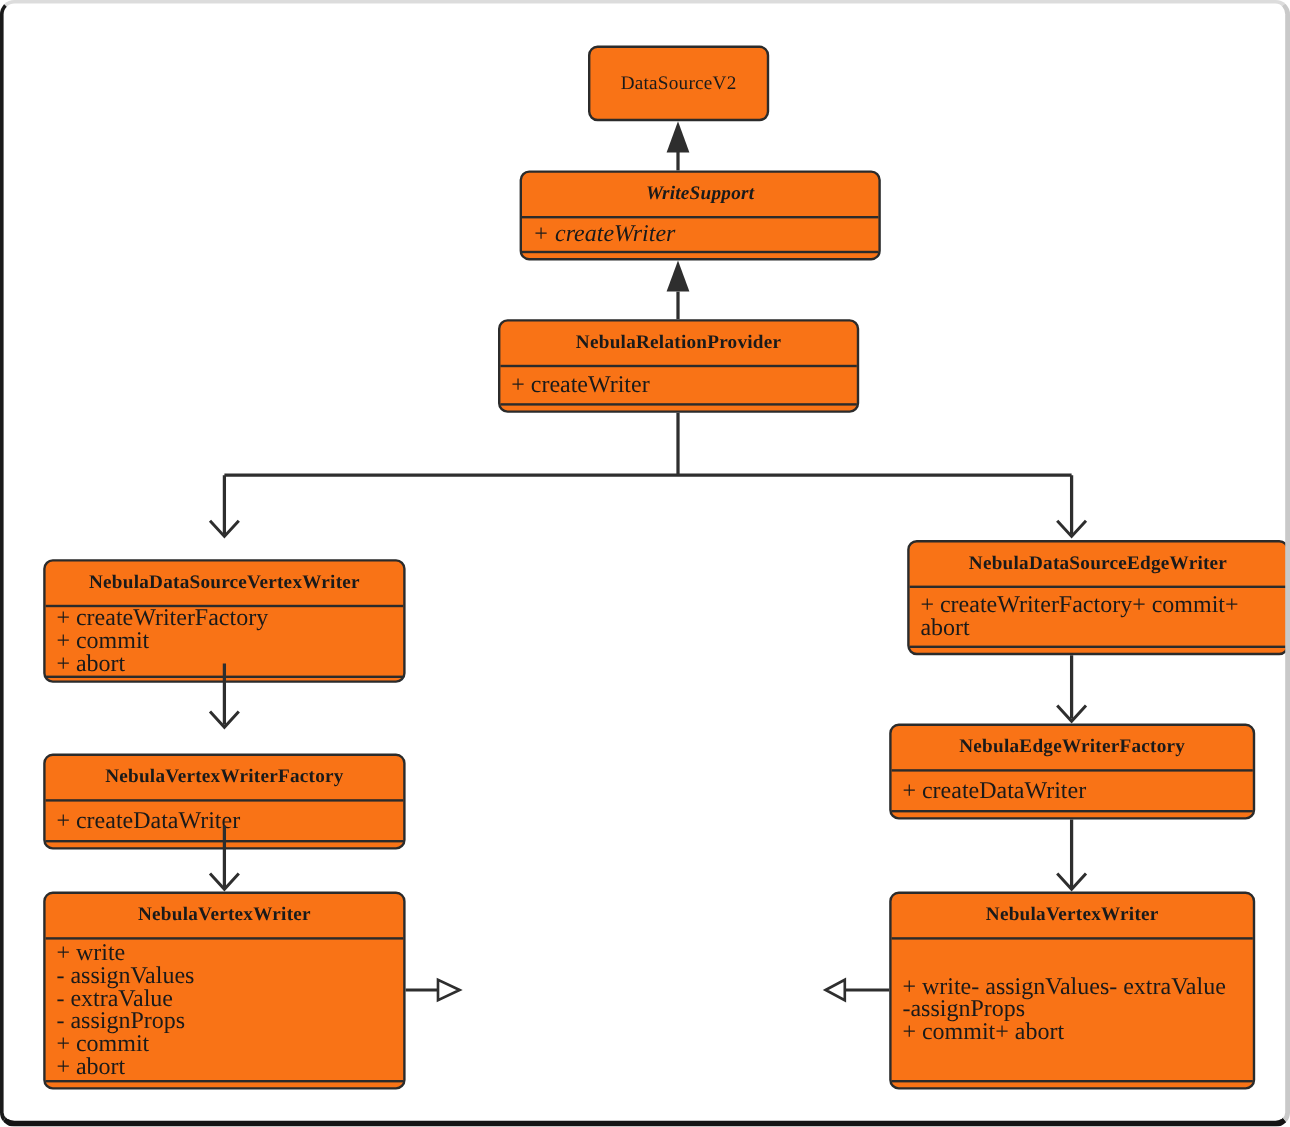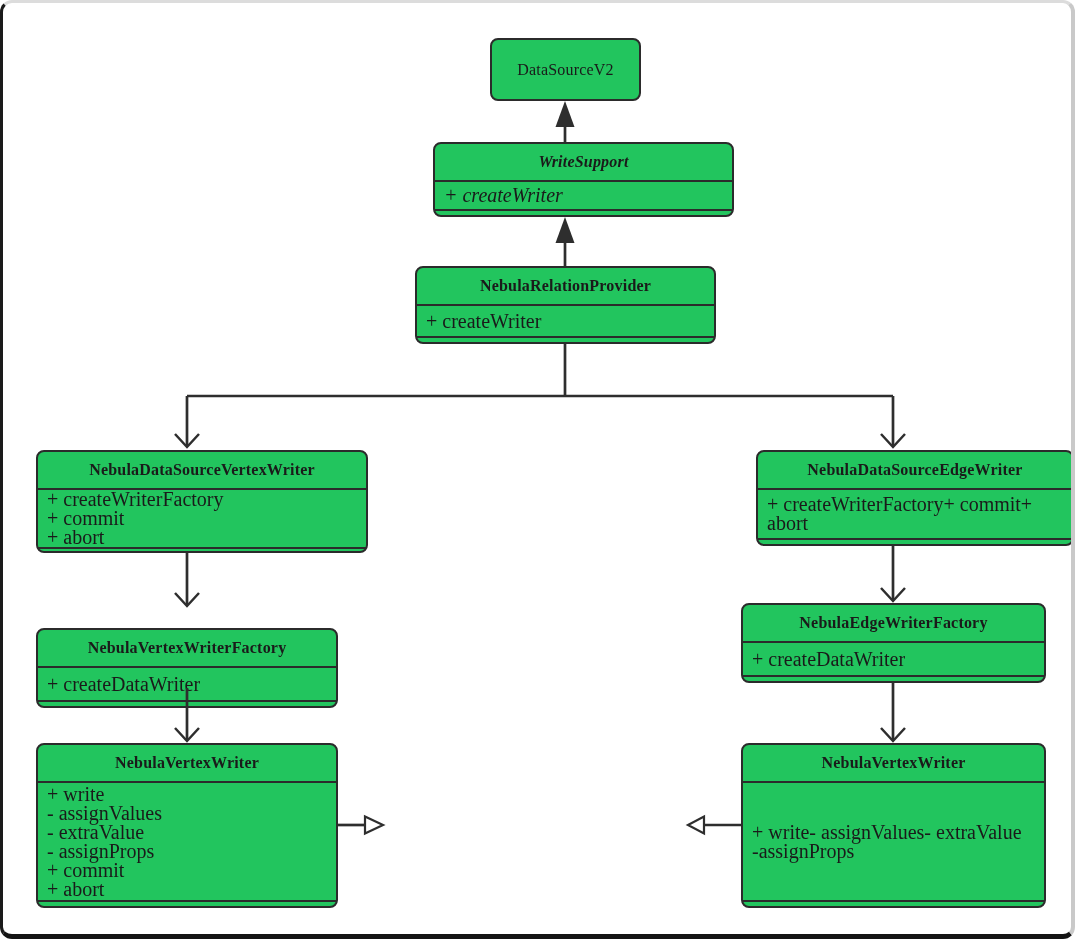--- a/index.html
+++ b/index.html
@@ -16,21 +16,21 @@
     border-style:solid;
     border-width:3px 4px 5px 3px;
     border-color:#dcdcdc #c9c9c9 #141414 #1a1a1a;
     border-radius:12px;
     z-index:3;pointer-events:none;
   }
   .edges{position:absolute;left:0;top:0;z-index:2;pointer-events:none;}
   .class-box{
     position:absolute;z-index:1;
     box-sizing:border-box;
-    background:#22c55e;
+    background:#f97316;
     border:2px solid #2b2b2b;
     border-radius:8px;
     display:flex;flex-direction:column;
     padding-bottom:4px;
     color:#1a1a1a;
   }
   .class-title{
     height:36px;flex:0 0 36px;
     border-bottom:2px solid #2b2b2b;
     display:flex;align-items:center;justify-content:center;
@@ -100,21 +100,21 @@
     </div>
   </div>
 
   <div class="class-box" style="left:415px;top:266px;width:301px;height:78px;">
     <div class="class-title">NebulaRelationProvider</div>
     <div class="class-attrs">
       <div class="attr-line">+ createWriter</div>
     </div>
   </div>
 
-  <div class="class-box" style="left:36px;top:450px;width:332px;height:103px;">
+  <div class="class-box" style="left:36px;top:466px;width:302px;height:103px;">
     <div class="class-title">NebulaDataSourceVertexWriter</div>
     <div class="class-attrs">
       <div class="attr-line">+ createWriterFactory</div>
       <div class="attr-line">+ commit</div>
       <div class="attr-line">+ abort</div>
     </div>
   </div>
 
   <div class="class-box" style="left:756px;top:450px;width:318px;height:96px;">
     <div class="class-title">NebulaDataSourceEdgeWriter</div>
@@ -149,17 +149,18 @@
       <div class="attr-line">+ abort</div>
     </div>
   </div>
 
 
   <div class="class-box" style="left:741px;top:743px;width:305px;height:165px;">
     <div class="class-title">NebulaVertexWriter</div>
     <div class="class-attrs">
       <div class="attr-line">+ write- assignValues- extraValue</div>
       <div class="attr-line">-assignProps</div>
+      <div class="attr-line">+ commit+ abort</div>
     </div>
   </div>
 
   <div class="frame"></div>
 </div>
 
 </body></html>

